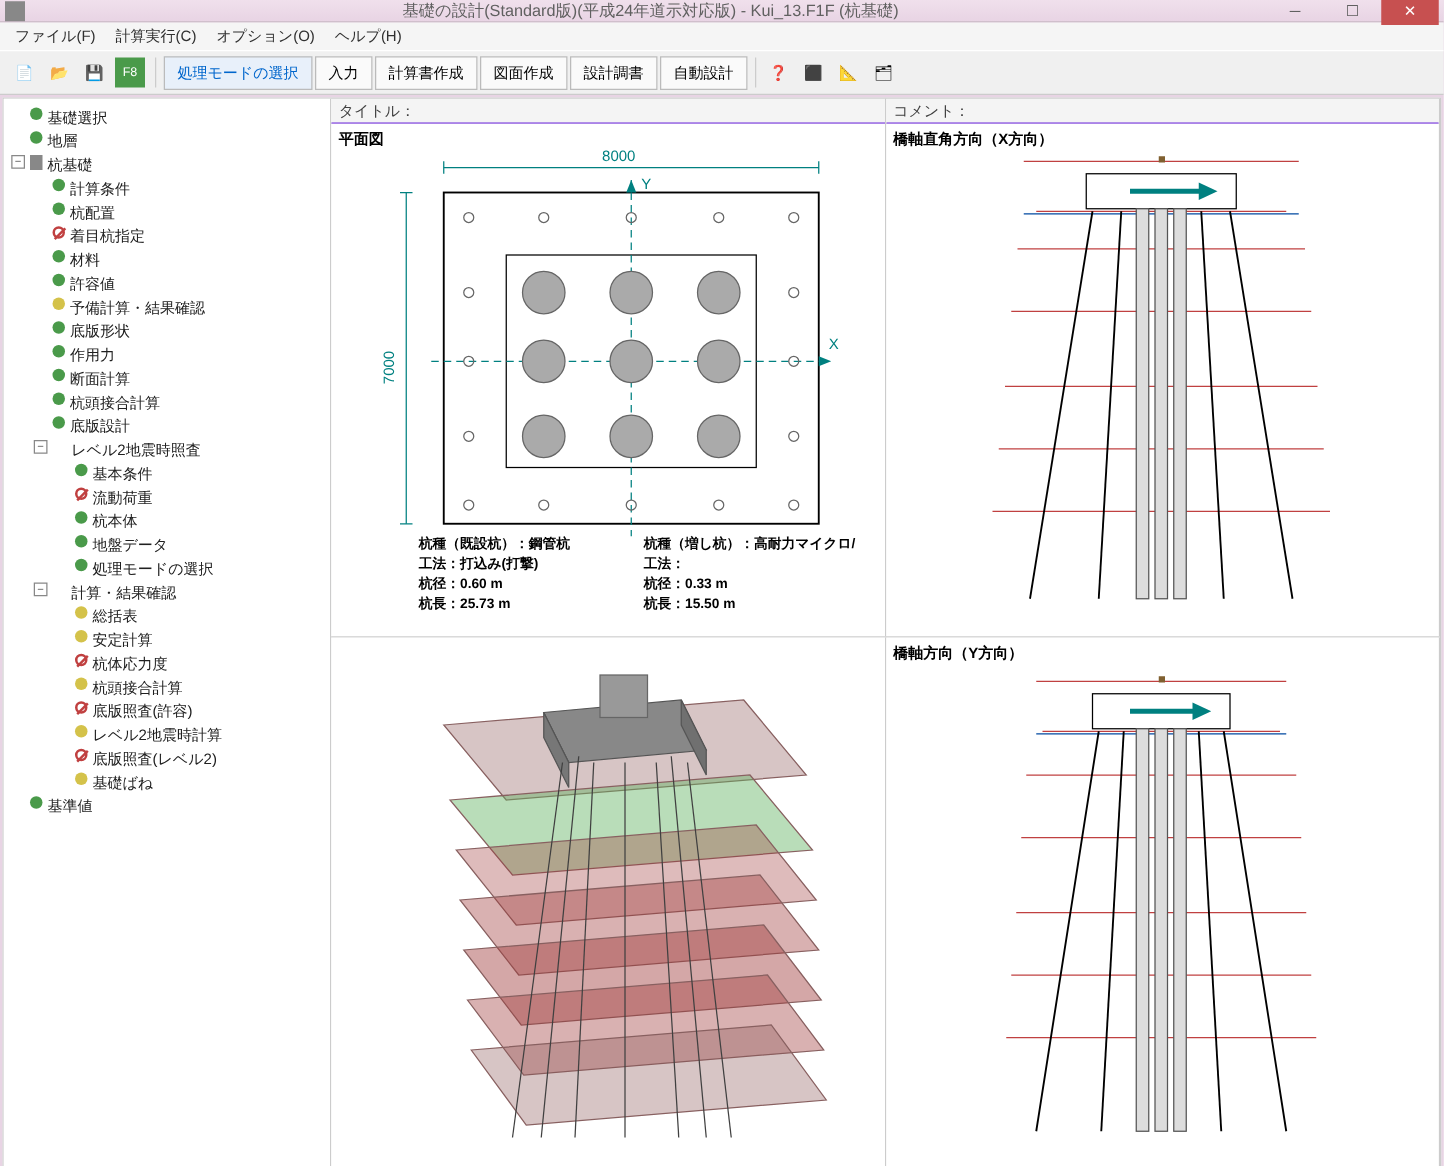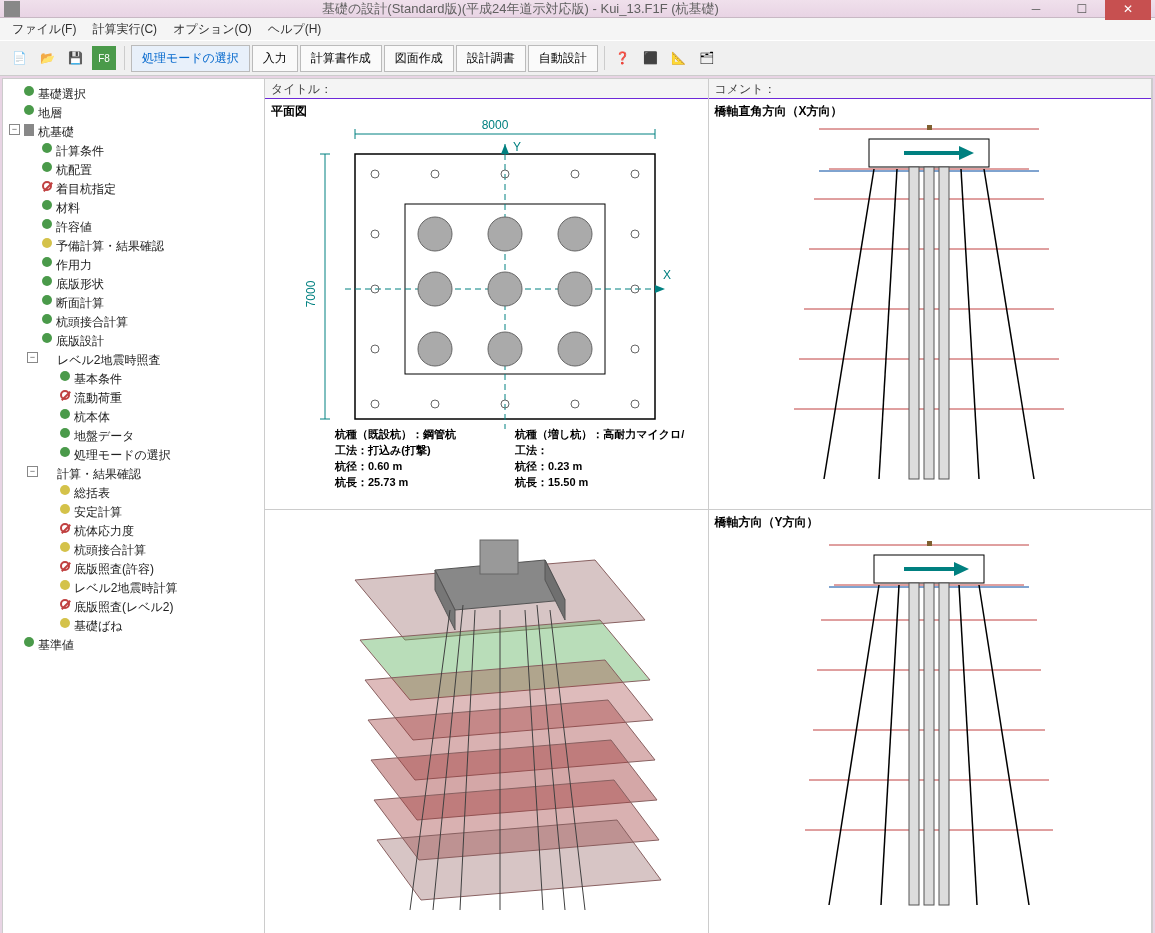--- a/index.html
+++ b/index.html
@@ -141,28 +141,28 @@
               <div class="tnode">
                 <span class="noexp"></span>
                 <span class="dot yellow"></span>
                 <span>予備計算・結果確認</span>
               </div>
             </li>
           <li>
               <div class="tnode">
                 <span class="noexp"></span>
                 <span class="dot green"></span>
+                <span>底版形状</span>
+              </div>
+            </li>
+          <li>
+              <div class="tnode">
+                <span class="noexp"></span>
+                <span class="dot green"></span>
                 <span>作用力</span>
-              </div>
-            </li>
-          <li>
-              <div class="tnode">
-                <span class="noexp"></span>
-                <span class="dot green"></span>
-                <span>底版形状</span>
               </div>
             </li>
           <li>
               <div class="tnode">
                 <span class="noexp"></span>
                 <span class="dot green"></span>
                 <span>断面計算</span>
               </div>
             </li>
           <li>
@@ -364,21 +364,21 @@
                 <circle cx="310" cy="305" r="4"></circle>
                 <circle cx="370" cy="305" r="4"></circle>
             </g>
           </svg>
           <div class="smalltxt" style="top:328px;left:70px">杭種（既設杭）：鋼管杭</div>
           <div class="smalltxt" style="top:344px;left:70px">工法：打込み(打撃)</div>
           <div class="smalltxt" style="top:360px;left:70px">杭径：0.60 m</div>
           <div class="smalltxt" style="top:376px;left:70px">杭長：25.73 m</div>
           <div class="smalltxt" style="top:328px;left:250px">杭種（増し杭）：高耐力マイクロ/</div>
           <div class="smalltxt" style="top:344px;left:250px">工法：</div>
-          <div class="smalltxt" style="top:360px;left:250px">杭径：0.23 m</div>
+          <div class="smalltxt" style="top:360px;left:250px">杭径：0.33 m</div>
           <div class="smalltxt" style="top:376px;left:250px">杭長：15.50 m</div>
         </div>
       </div>
 
       <div class="vcell">
         <div class="vheader">コメント：</div>
         <div class="vbody">
           <div class="planlabel">橋軸直角方向（X方向）</div>
           <svg width="440" height="390" viewBox="0 0 440 390">
 

